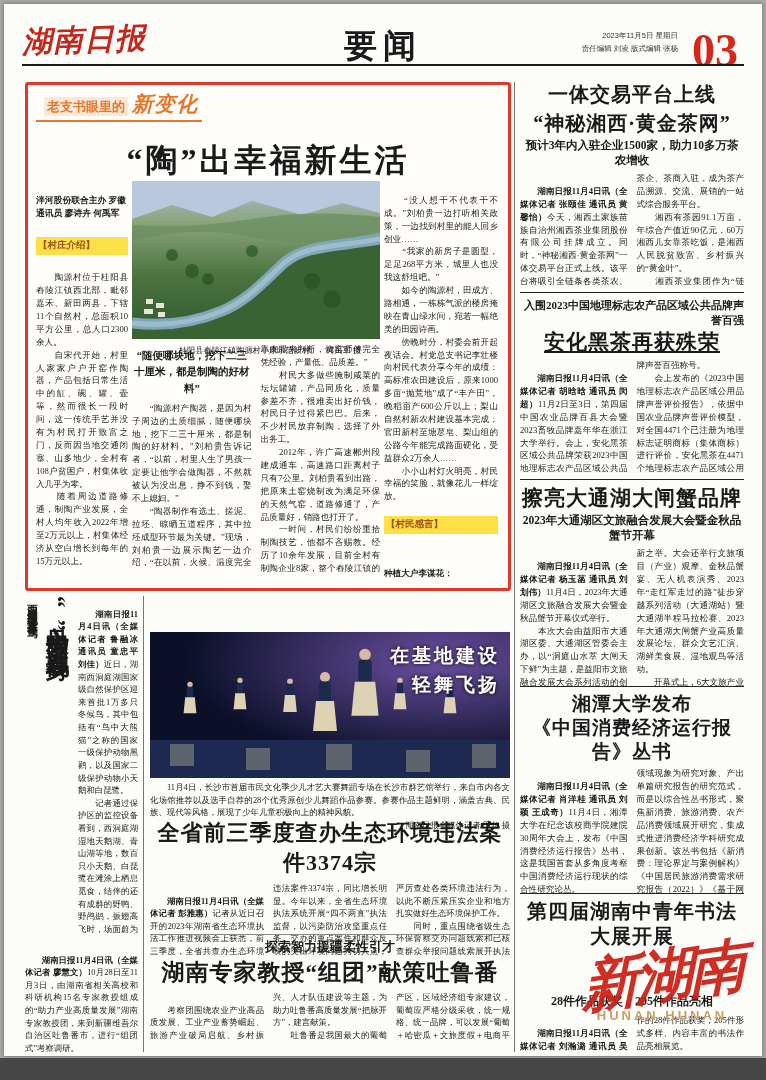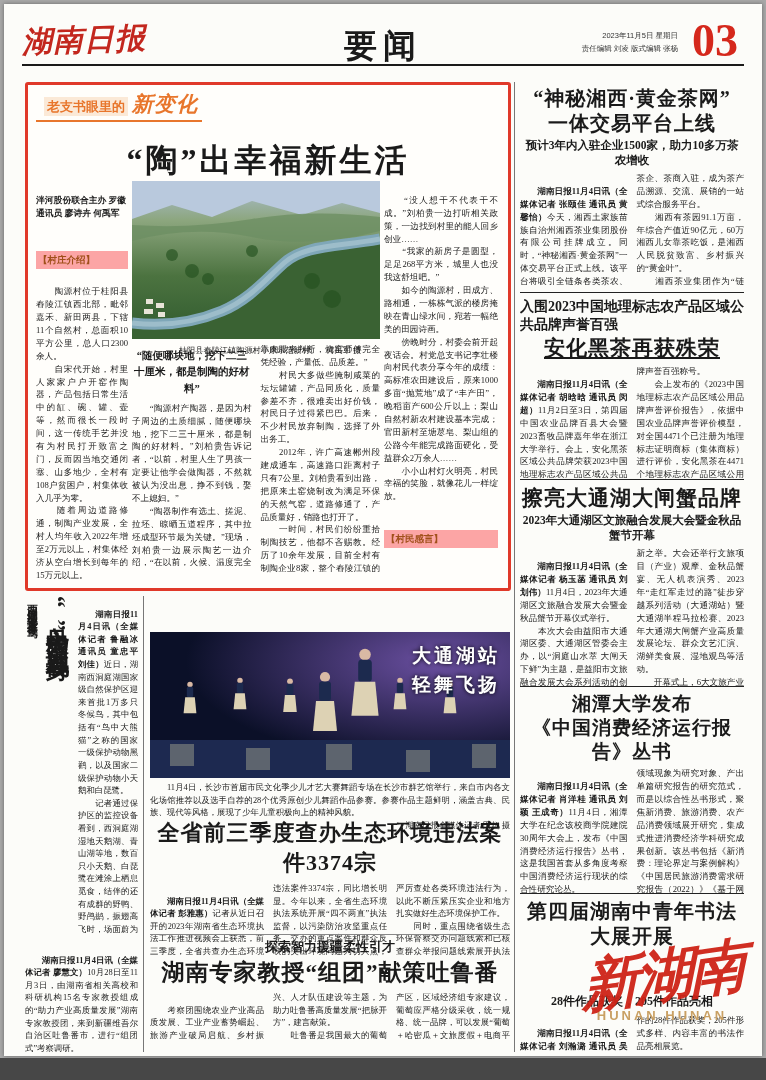--- a/index.html
+++ b/index.html
@@ -8,53 +8,53 @@
   .sheet{position:absolute;left:4px;top:4px;width:758px;height:1052px;background:#fcfcf9;
          box-shadow:0 0 4px rgba(0,0,0,.4);}
   .bottombar{position:absolute;left:0;top:1058px;width:766px;height:22px;background:#474747;}
   .abs{position:absolute;}
   
   .masthead{left:22px;top:20px;font-size:30px;font-weight:900;font-style:italic;color:#c3271e;
             letter-spacing:1px;transform:rotate(-2deg);}
   .section-title{left:0;top:24px;width:766px;text-align:center;font-size:33px;font-weight:700;letter-spacing:6px;}
   .head-meta{right:88px;top:30px;text-align:right;font-size:7.5px;line-height:1.7;color:#333;
              font-family:"Liberation Sans",sans-serif;}
-  .page-num{right:28px;top:14px;font-size:46px;color:#d5281c;font-weight:700;}
+  .page-num{right:28px;top:24px;font-size:46px;color:#d5281c;font-weight:700;}
   .head-rule{left:22px;top:64px;width:722px;height:2px;background:#1a1a1a;}
   
   .vline{width:1px;background:#777;}
   .hline{height:1px;background:#333;}
   
   .feature{left:25px;top:82px;width:480px;height:503px;border:3px solid #e0392a;border-radius:3px;background:#fffefb;}
   .tag{position:absolute;left:8px;top:5px;border-bottom:2px solid #e8762c;padding:0 4px 2px 8px;white-space:nowrap;}
   .tag-prefix{background:#fbe9d7;color:#e8762c;font-weight:700;font-size:13px;padding:2px 3px;}
   .tag-hl{color:#e8762c;font-weight:900;font-style:italic;font-size:21px;letter-spacing:1px;}
   .kicker{position:absolute;left:0;top:36px;width:100%;text-align:center;font-size:14px;font-weight:700;letter-spacing:1px;}
   .headline{position:absolute;left:0;top:54px;width:100%;text-align:center;font-size:32px;font-weight:900;letter-spacing:3px;}
   .fcol{position:absolute;top:96px;height:398px;overflow:hidden;font-size:8.6px;line-height:1.5;
         text-align:justify;white-space:pre-line;}
   .c1{left:8px;width:92px;}
   .c4{left:356px;width:114px;}
   .byline{font-weight:700;white-space:pre-line;font-size:8.8px;margin-bottom:4px;}
-  .sec-head{background:#fca5a5;color:#a0501a;font-weight:700;font-size:9.5px;padding:2px 2px;margin:14px 0 3px;
-            white-space:normal;font-family:Liberation Serif, serif;}
+  .sec-head{background:#fde047;color:#a0501a;font-weight:700;font-size:9.5px;padding:2px 2px;margin:0 0 3px;
+            white-space:normal;font-family:Liberation Mono, monospace;}
   .photo-wrap{position:absolute;left:104px;top:96px;width:276px;}
   .photo-cap{font-size:8.2px;text-align:center;margin-top:2px;color:#222;}
   .midflow{position:absolute;left:104px;top:258px;width:248px;height:236px;overflow:hidden;
            column-count:2;column-gap:9px;column-fill:auto;font-size:8.6px;line-height:1.5;text-align:justify;}
   .midflow p{margin:0;white-space:pre-line;}
   .subhead{font-weight:900;text-align:center;font-size:10.5px;line-height:1.55;margin:5px 2px;white-space:pre-line;}
   .tm-name{font-weight:700;display:block;margin-top:4px;}
   
   .rcol{left:520px;top:82px;width:224px;}
   .r-art{overflow:hidden;position:relative;}
   .r-art + .r-art{border-top:1px solid #222;}
   .r-title{ text-align:center;font-weight:900;line-height:1.25;letter-spacing:1px;}
   .r-sub{text-align:center;font-weight:700;margin:2px 0 4px;}
-  .r-kick{text-align:left;font-weight:700;font-size:14px;margin:5px 0 1px;}
+  .r-kick{text-align:right;font-weight:700;font-size:11px;margin:5px 0 1px;}
   .r-body{column-count:2;column-gap:9px;column-fill:auto;font-size:8.6px;line-height:1.5;
           text-align:justify;overflow:hidden;white-space:pre-line;}
   .lead{font-weight:700;}
   
   .bird{left:25px;top:596px;width:113px;height:340px;display:flex;gap:5px;overflow:hidden;}
   .bird-vert{display:flex;flex-direction:row;gap:3px;}
   .bird-kick{writing-mode:vertical-rl;font-size:10.5px;font-weight:700;letter-spacing:2px;height:300px;}
   .bird-head{writing-mode:vertical-rl;font-size:23px;font-weight:900;letter-spacing:2px;height:330px;}
   .bird-body{flex:1;font-size:8.4px;line-height:1.5;text-align:justify;white-space:pre-line;overflow:hidden;}
   
@@ -175,22 +175,22 @@
     
     
   </div>
 </div>
 
 <div class="abs vline" style="left:514px;top:82px;height:970px;"></div>
 <div class="abs vline" style="left:143px;top:596px;height:456px;"></div>
 
 <div class="abs rcol">
   <div class="r-art" style="height:210px;">
+    <div class="r-title" style="font-size:20px;">一体交易平台上线</div>
     <div class="r-title" style="font-size:20px;margin-top:4px;">“神秘湘西·黄金茶网”</div>
-    <div class="r-title" style="font-size:20px;">一体交易平台上线</div>
     <div class="r-sub" style="font-size:11.5px;">预计3年内入驻企业1500家，助力10多万茶农增收</div>
     <div class="r-body" style="height:122px;">
       <span class="lead">　　湖南日报11月4日讯（全媒体记者 张颐佳 通讯员 黄馨怡）</span><span>今天，湘西土家族苗族自治州湘西茶业集团股份有限公司挂牌成立。同时，“神秘湘西·黄金茶网”一体交易平台正式上线。该平台将吸引全链条各类茶农、茶企、茶商入驻，成为茶产品溯源、交流、展销的一站式综合服务平台。
 　　湘西有茶园91.1万亩，年综合产值近90亿元，60万湘西儿女靠茶吃饭，是湘西人民脱贫致富、乡村振兴的“黄金叶”。
 　　湘西茶业集团作为“链主”企业，将牵引导湘西州全域各茶区各环节各主体有机衔接、分工协作，打造“链主龙头企业销售带动＋融合体经营主体分工协作＋基地联农带农”的新型产业经营模式，这是我省茶叶发展史上里程碑事件，有助于我省茶企抱团、龙头企业做大做强。
 　　“神秘湘西·黄金茶网”一体交易平台学习借鉴福建省先进经验，旨在赋能湘西茶产业高质量发展，助力湘西茶实现特色初级农产品向生态精品农产品、薄利低价竞争向品牌竞争、传统单一渠道向新零售全渠道、销售单兵作战向平台化协同作战等五大转变。平台首批入驻企业23家，有100多款产品登陆亮相，预计3年内，将实现1500家企业入驻，销售破5亿元，带动10多万茶农增产增收。
 　　现场，湘西茶业集团智能工厂开工奠基，将建成智能化精制包装中心等现代化茶叶加工链条。工厂总面积11250平方米，预计年产各类茶叶5000吨，综合产值2亿元。</span>
     </div>
   </div>
   <div class="r-art" style="height:186px;">
@@ -271,21 +271,21 @@
     </g>
     <use href="#dcr" transform="translate(40,70) scale(0.8)"></use>
     <use href="#dcr" transform="translate(90,66) scale(0.8)"></use>
     <use href="#dcr" transform="translate(140,68) scale(0.85)"></use>
     <use href="#dcr" transform="translate(250,66) scale(0.8)"></use>
     <use href="#dcr" transform="translate(300,70) scale(0.8)"></use>
     <use href="#dcr" transform="translate(175,78) scale(1.5)"></use>
     <use href="#dcr" transform="translate(215,60) scale(1.7)"></use>
   </svg>
   <div class="dance-overlay">
-    <div>大通湖站</div>
+    <div>在基地建设</div>
     <div>轻舞飞扬</div>
   </div>
 </div>
 <div class="abs dance-cap">
   <span>　　11月4日，长沙市首届市民文化季少儿才艺大赛舞蹈专场在长沙市群艺馆举行，来自市内各文化场馆推荐以及选手自荐的28个优秀原创少儿舞蹈作品参赛。参赛作品主题鲜明，涵盖古典、民族、现代等风格，展现了少年儿童积极向上的精神风貌。</span>
   <span class="dance-credit">湖南日报全媒体记者 田超 摄</span>
 </div>
 
 <div class="abs eco">
   <div class="eco-title">全省前三季度查办生态环境违法案件3374宗</div>

